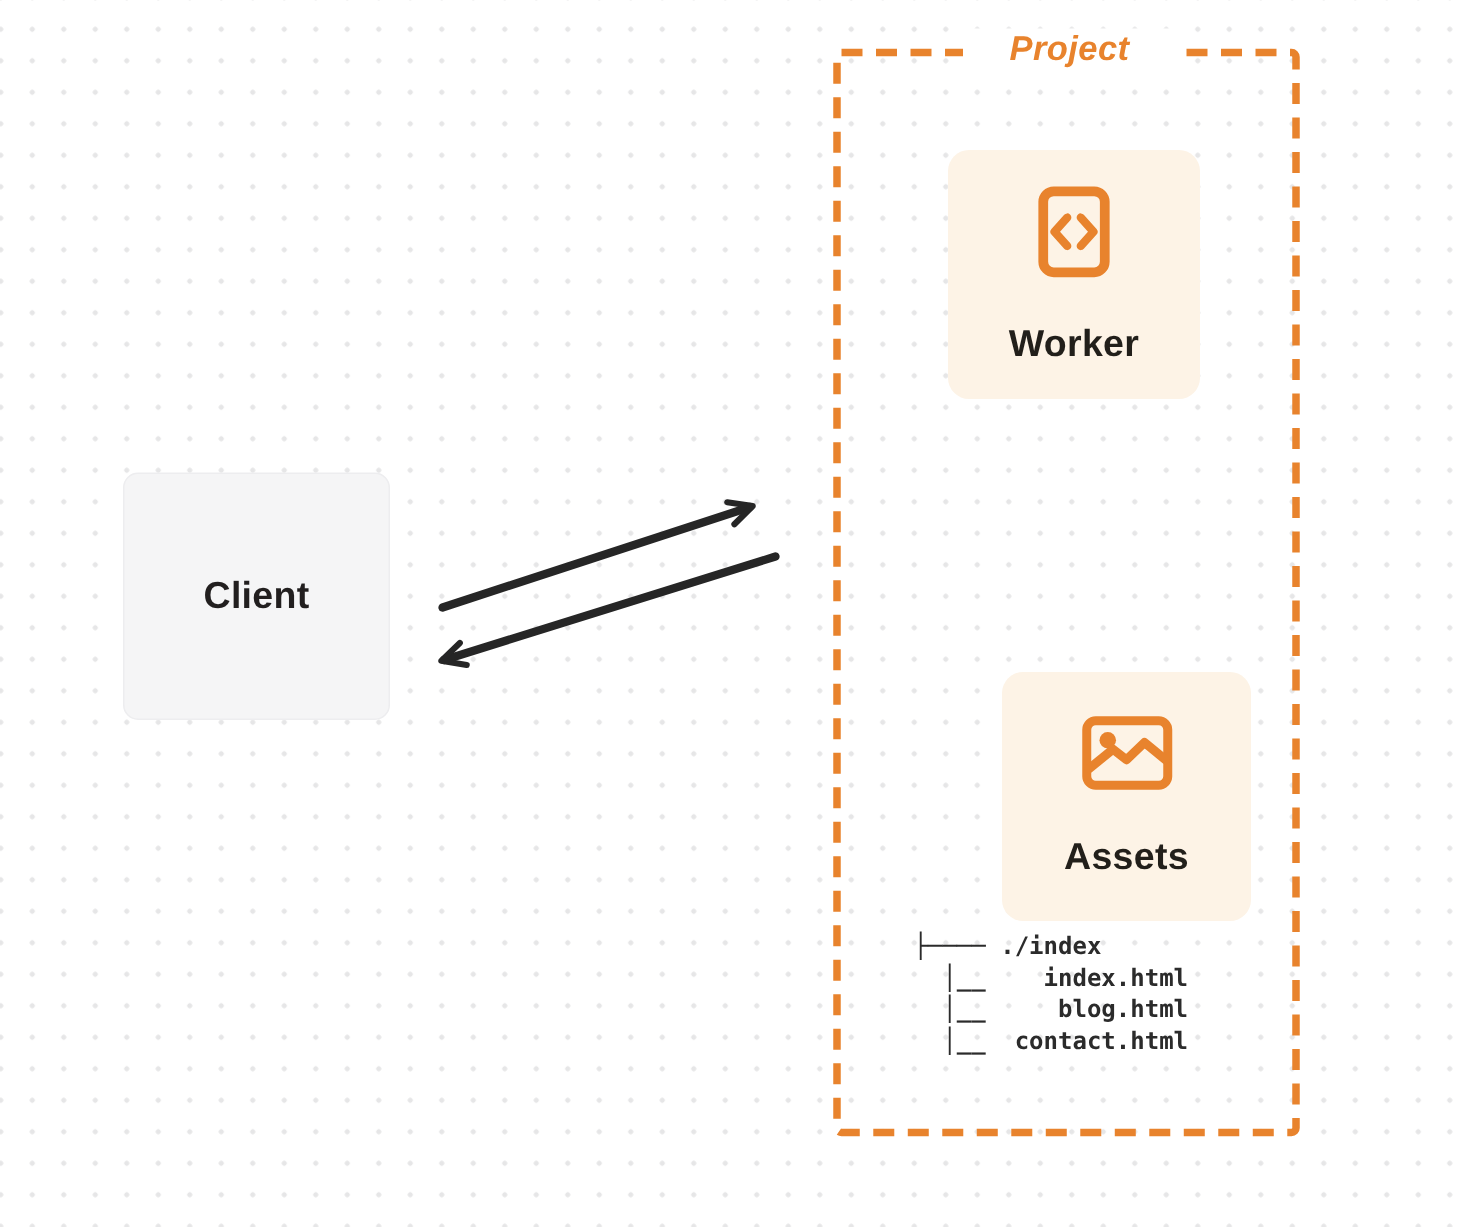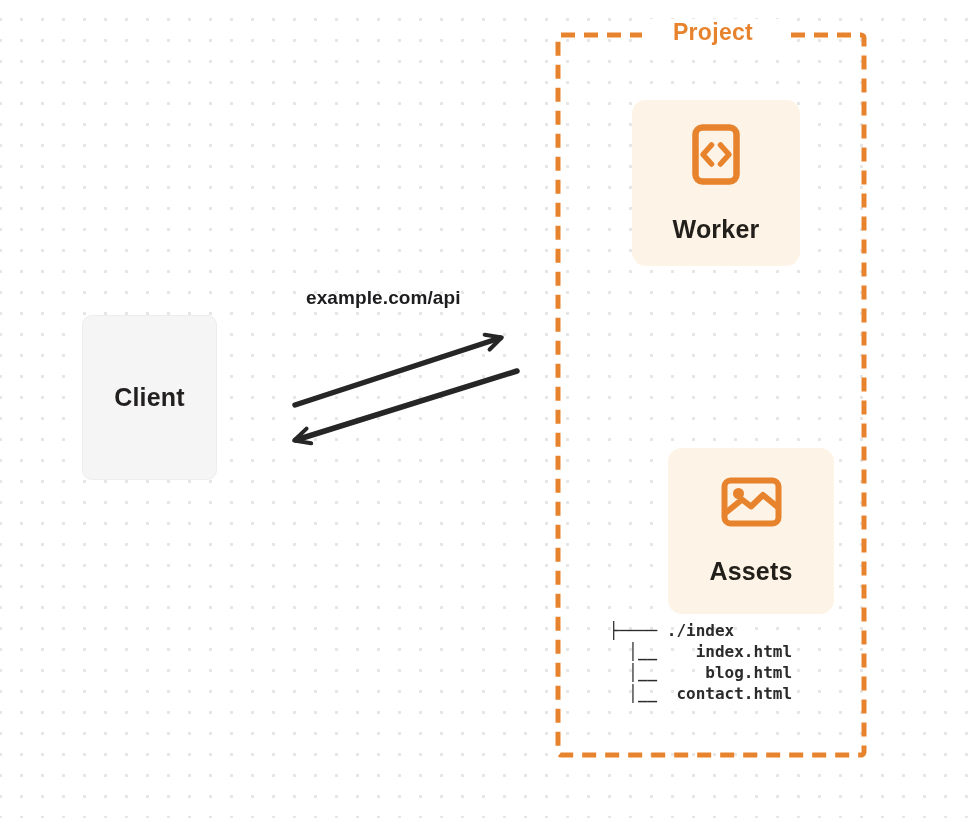--- a/index.html
+++ b/index.html
@@ -22,21 +22,21 @@
     position: absolute;
     left: 0; top: 0;
     width: 980px; height: 818px;
     pointer-events: none;
   }
 
   
   .client-card {
     position: absolute;
     left: 82px; top: 315px;
-    width: 135px; height: 165px;
+    width: 178px; height: 165px;
     background: #F5F5F6;
     border: 1px solid #EDEDEF;
     border-radius: 10px;
     display: flex;
     align-items: center;
     justify-content: center;
   }
   .client-card .card-label {
     font-size: 25px;
     font-weight: bold;
@@ -64,20 +64,21 @@
     position: absolute;
     left: 642px; top: 19px;
     width: 142px;
     text-align: center;
     font-size: 23px;
     font-weight: bold;
     color: #E8832D;
     background: #ffffff;
     padding: 0 4px;
     letter-spacing: 0.3px;
+    font-style: italic;
   }
 
   
   .node-card {
     position: absolute;
     background: #FDF3E6;
     border-radius: 14px;
     display: flex;
     flex-direction: column;
     align-items: center;
@@ -120,21 +121,20 @@
   <svg class="arrows-svg" viewBox="0 0 980 818" aria-hidden="true">
     <defs>
       <marker id="arrowhead" viewBox="0 0 12 12" refX="9" refY="6" markerWidth="4.2" markerHeight="4.2" orient="auto-start-reverse">
         <path d="M2 2 L10 6 L2 10" fill="none" stroke="#262626" stroke-width="2.1" stroke-linecap="round" stroke-linejoin="round"></path>
       </marker>
     </defs>
     <line x1="295" y1="405" x2="500" y2="338" stroke="#262626" stroke-width="5.5" stroke-linecap="round" marker-end="url(#arrowhead)"></line>
     <line x1="517" y1="371" x2="296" y2="440" stroke="#262626" stroke-width="5.5" stroke-linecap="round" marker-end="url(#arrowhead)"></line>
   </svg>
 
-  <div class="api-label">example.com/api</div>
 
   <div class="client-card">
     <span class="card-label">Client</span>
   </div>
 
   <div class="node-card worker-card">
     <svg class="node-icon" width="50" height="63" viewBox="0 0 50 63" aria-hidden="true">
       <rect x="4.5" y="4.5" width="41" height="54" rx="7" fill="none" stroke="currentColor" stroke-width="6.5"></rect>
       <path d="M20.5 22 L12 31.5 L20.5 41" fill="none" stroke="currentColor" stroke-width="5.5" stroke-linecap="round" stroke-linejoin="round"></path>
       <path d="M29.5 22 L38 31.5 L29.5 41" fill="none" stroke="currentColor" stroke-width="5.5" stroke-linecap="round" stroke-linejoin="round"></path>

